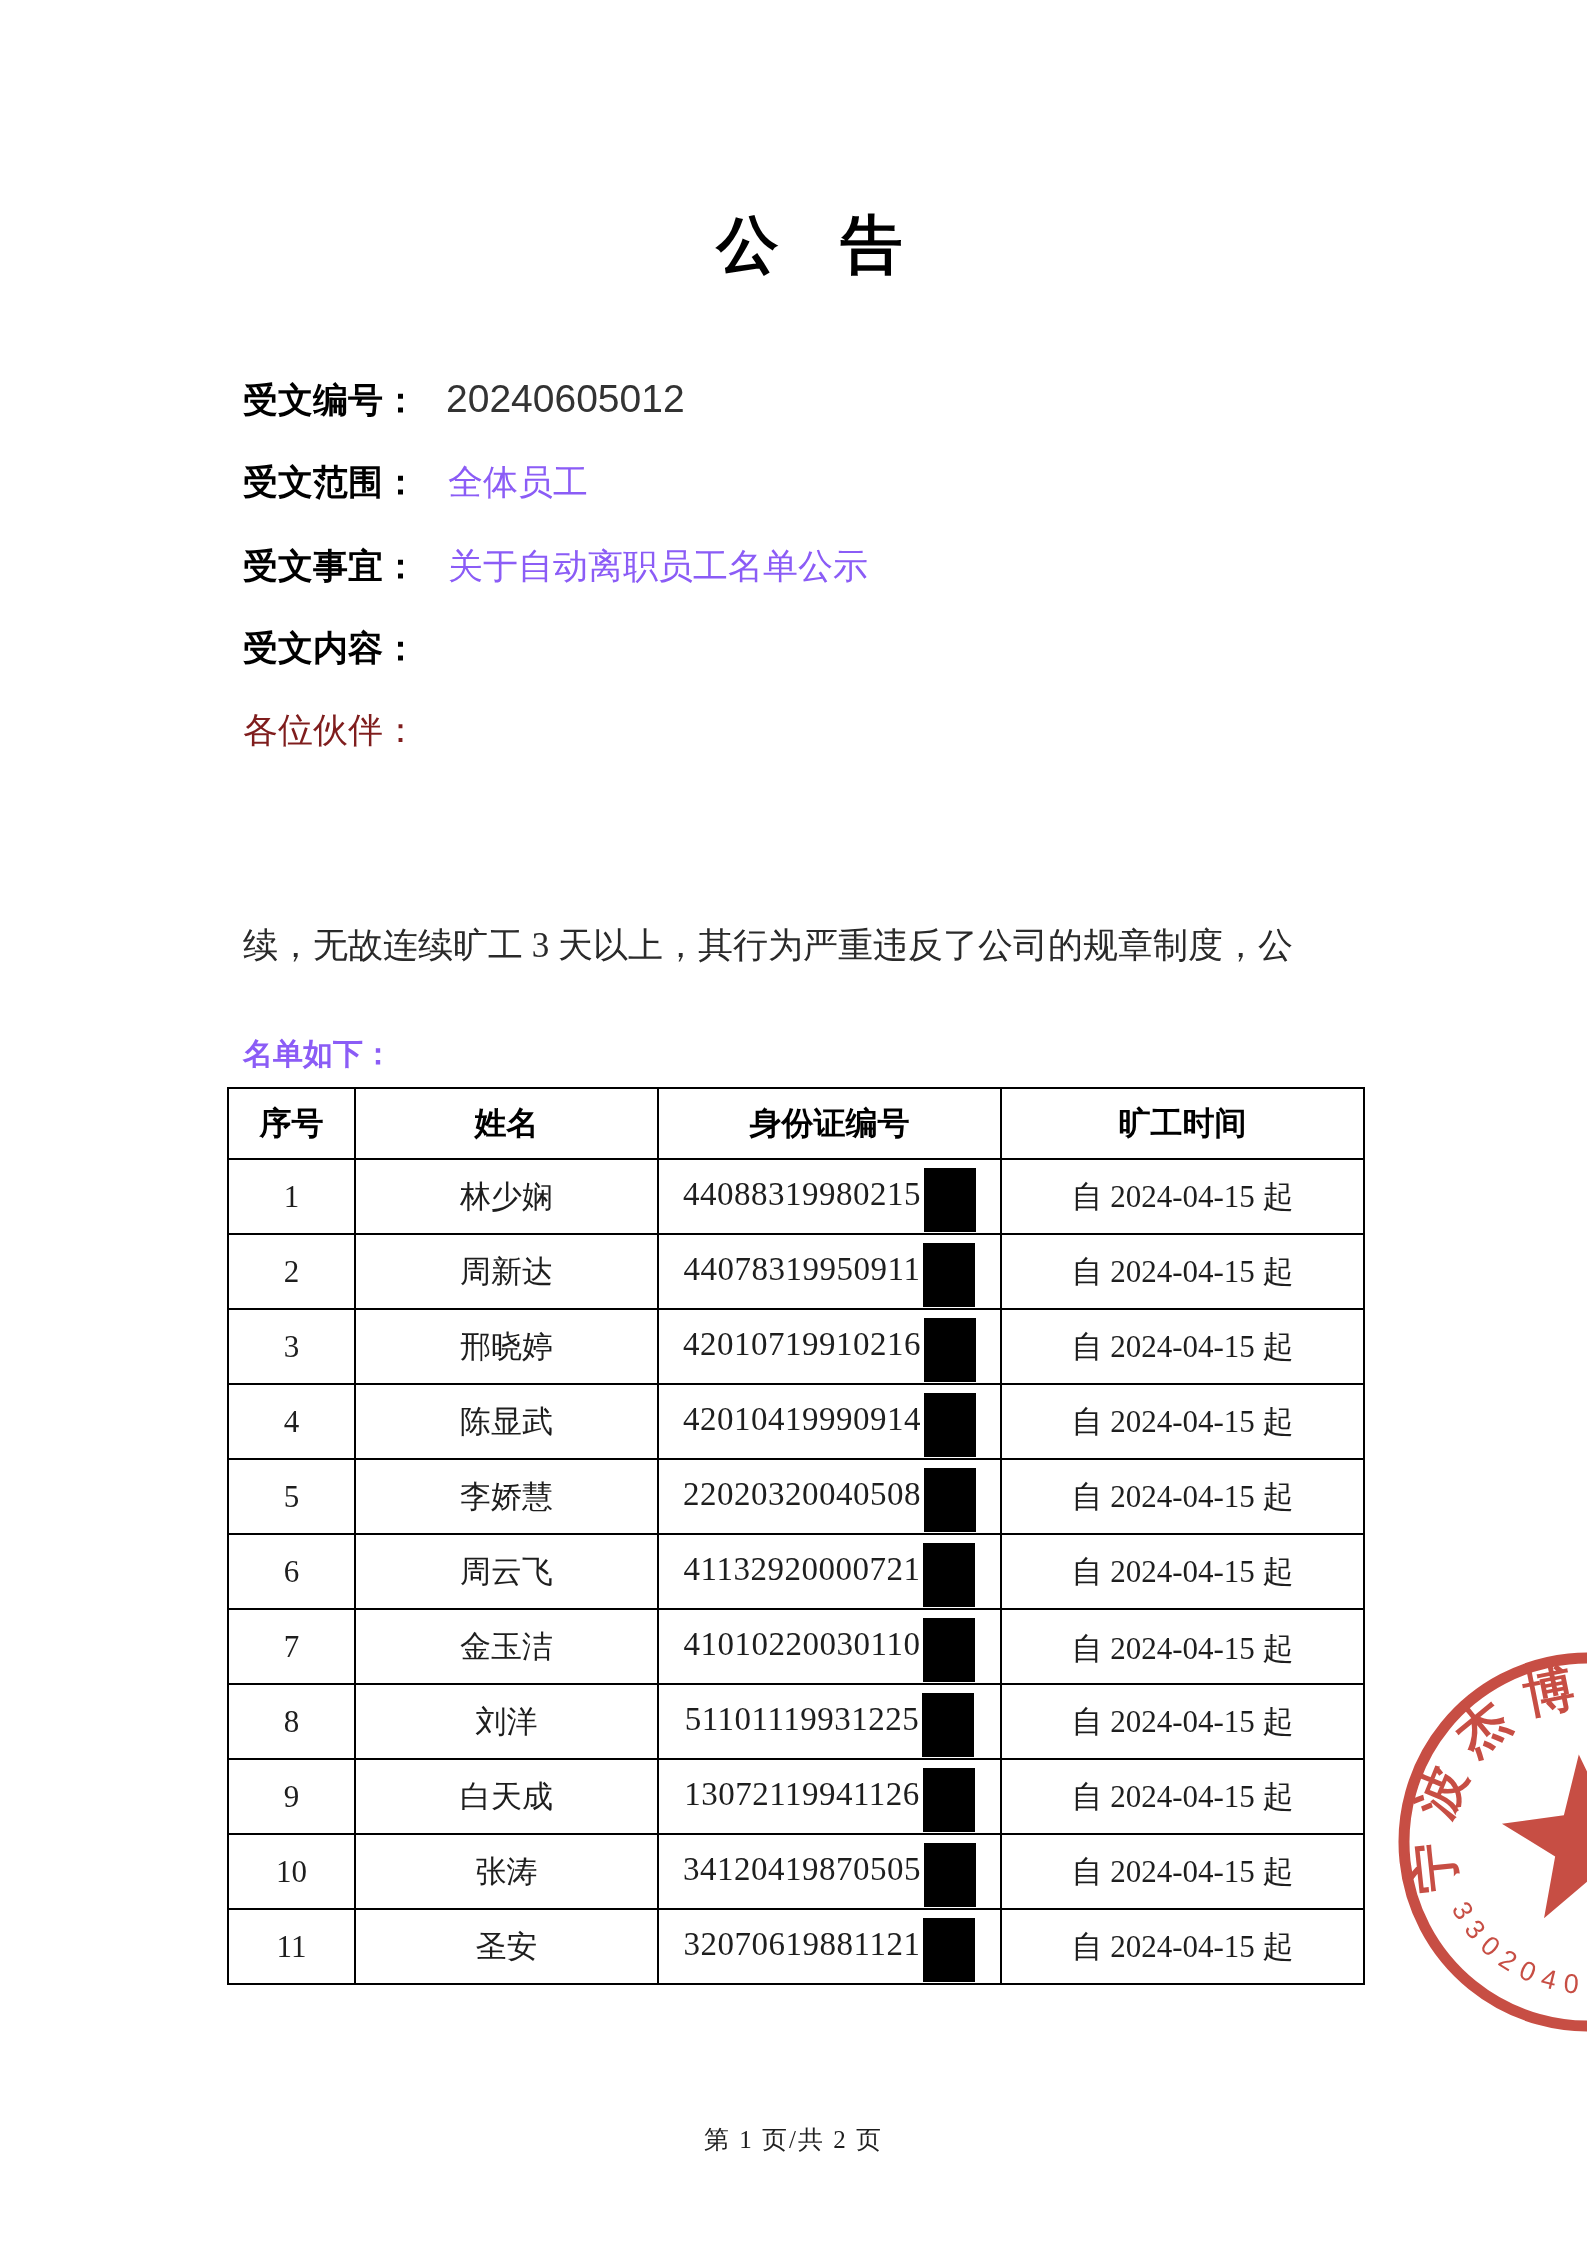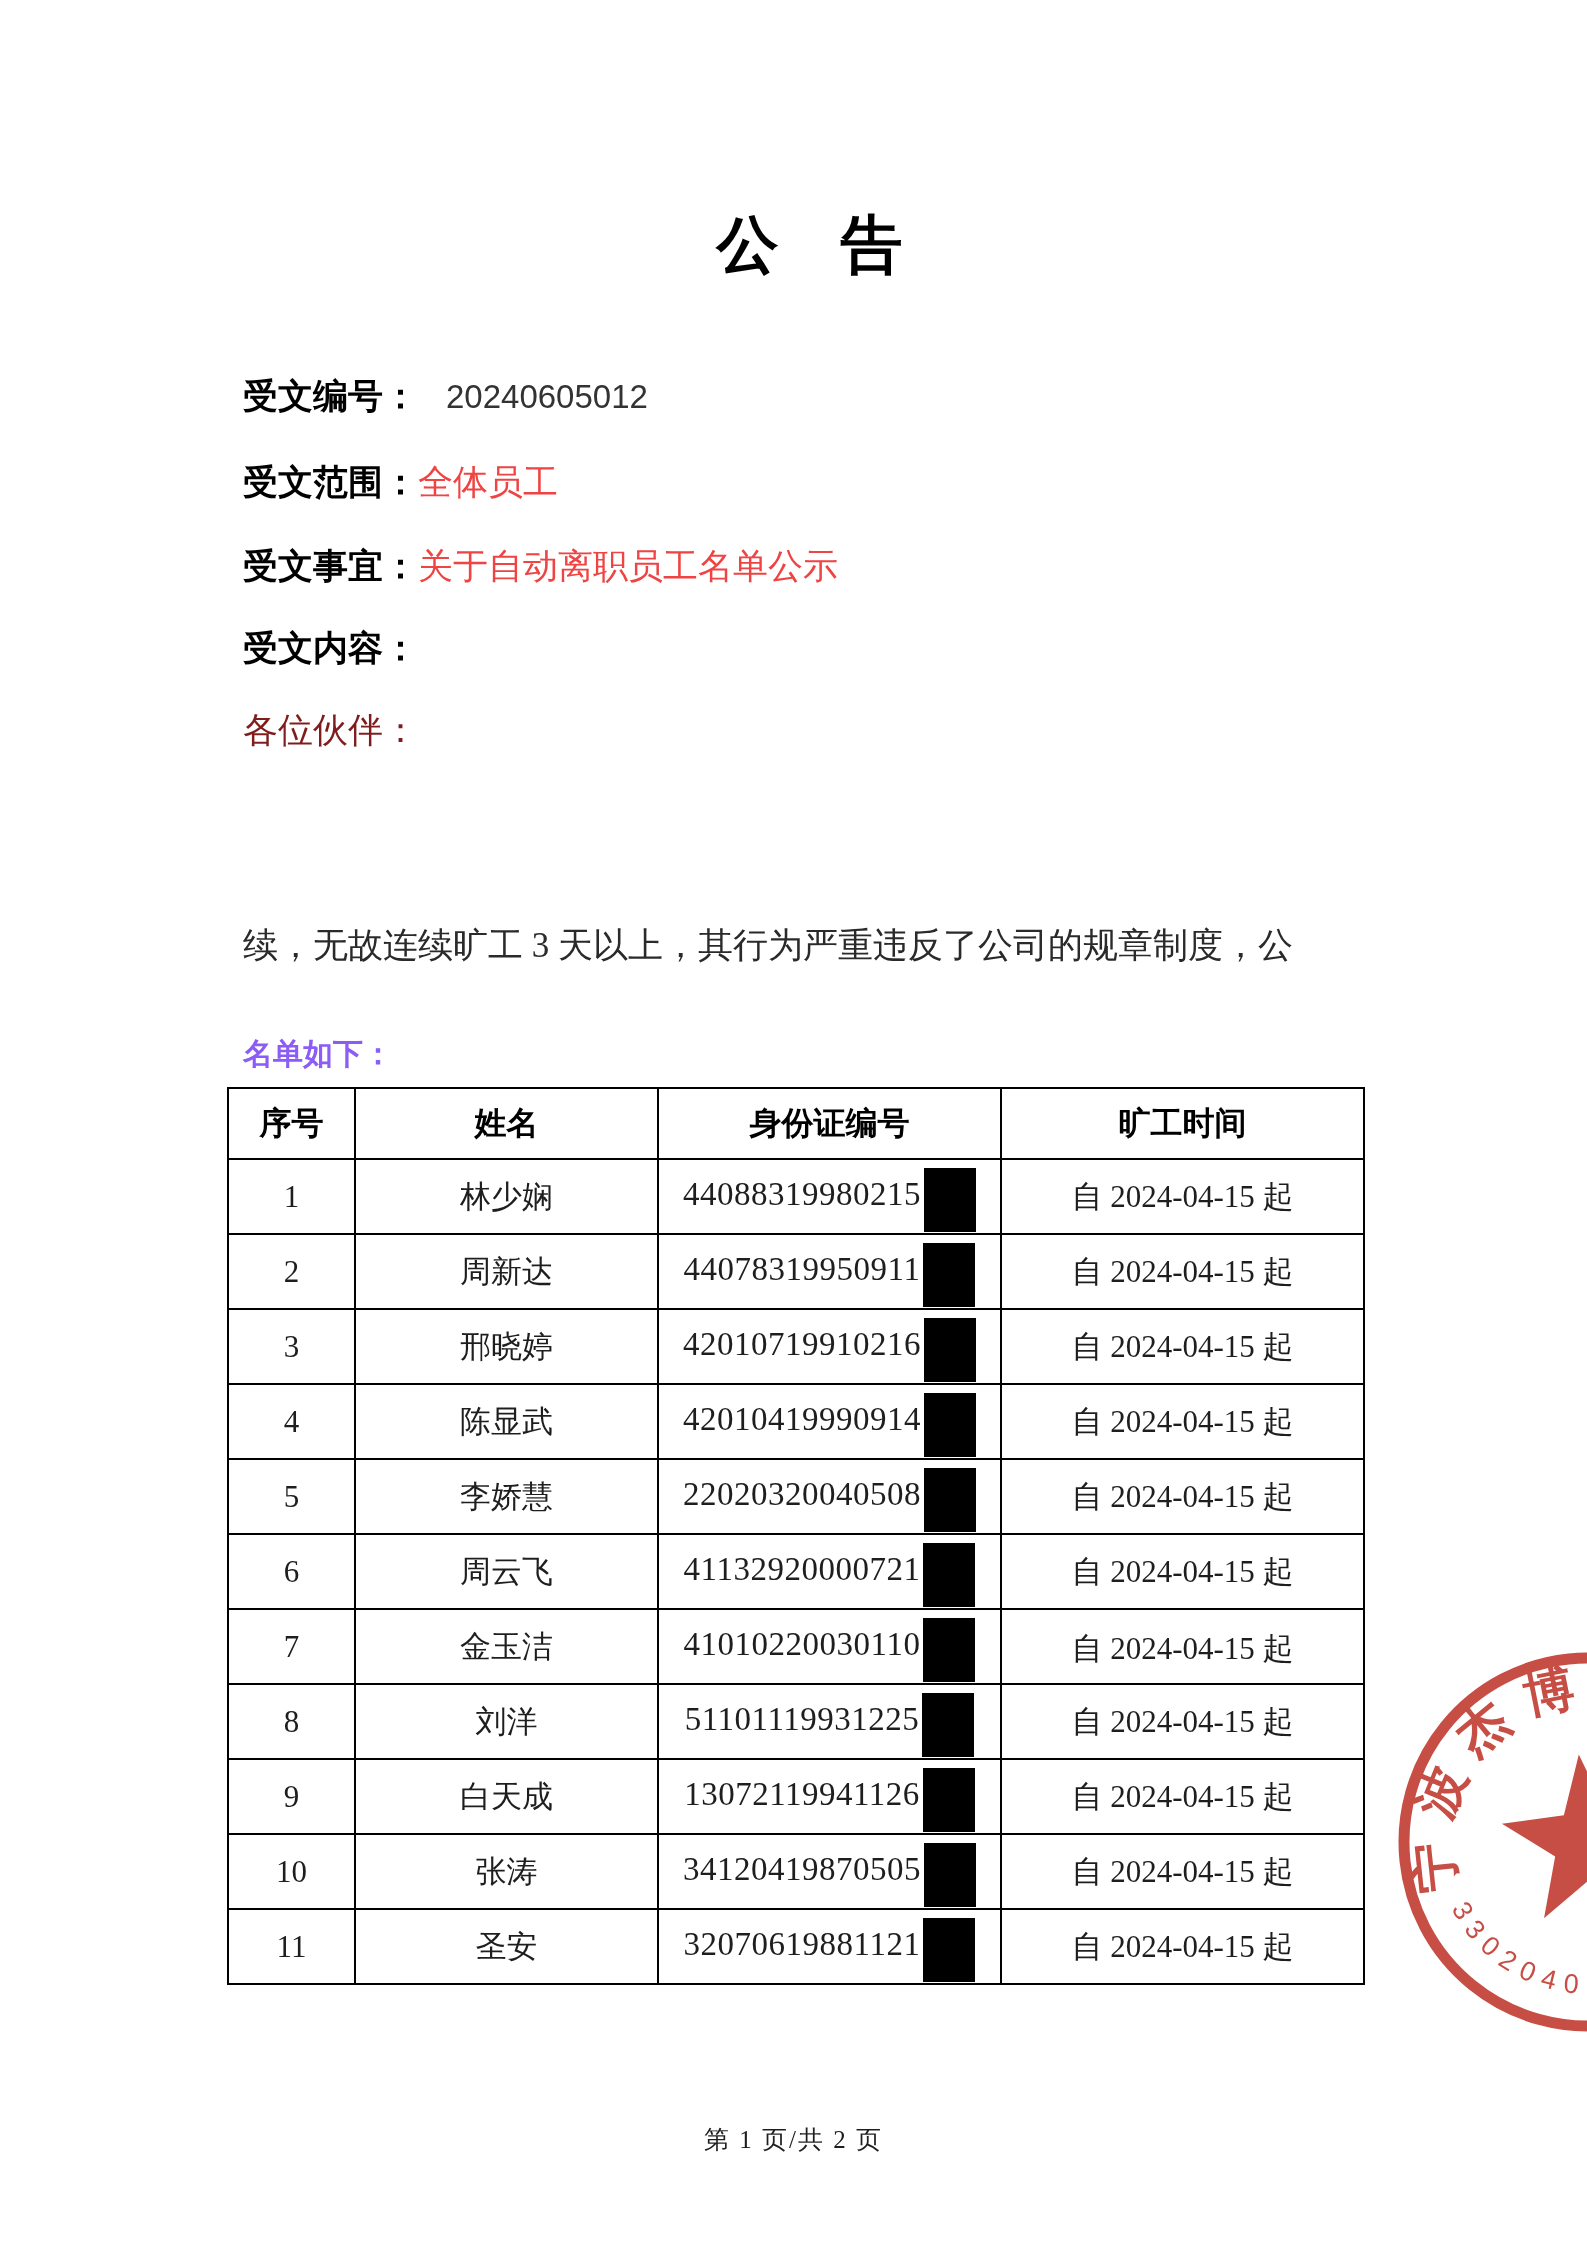--- a/index.html
+++ b/index.html
@@ -12,24 +12,24 @@
     color:#222;
   }
   .doc-title {
     position:absolute; top:198px; left:0; width:100%;
     margin:16px; text-align:center;
     font-size:62px; line-height:1; font-weight:bold; color:#000;
     font-family:"Liberation Serif","DejaVu Serif",serif;
   }
   .line { position:absolute; left:243px; font-size:35px; line-height:1.15; white-space:nowrap; }
   .meta-label { font-weight:bold; color:#000; }
-  .meta-value { color:#ef4444; margin-left:0; }
+  .meta-value { color:#8b5cf6; margin-left:30px; }
   .meta-value.num {
     font-family:"Liberation Sans","DejaVu Sans",sans-serif;
-    font-size:33px; margin-left:28px; color:#333;
+    font-size:39px; margin-left:28px; color:#333;
   }
   .salutation { color:#7f1d1d;text-align:center; }
   .para { color:#2a2a2a; }
   .para.indent { padding-left:73px; }
   .list-intro { font-weight:bold; font-size:30px; color:#8b5cf6; }
 
   
   .table-wrap { position:absolute; left:227px; top:1087px; width:1136px; }
   table.roster {
     border-collapse:collapse; table-layout:fixed; width:1136px;

